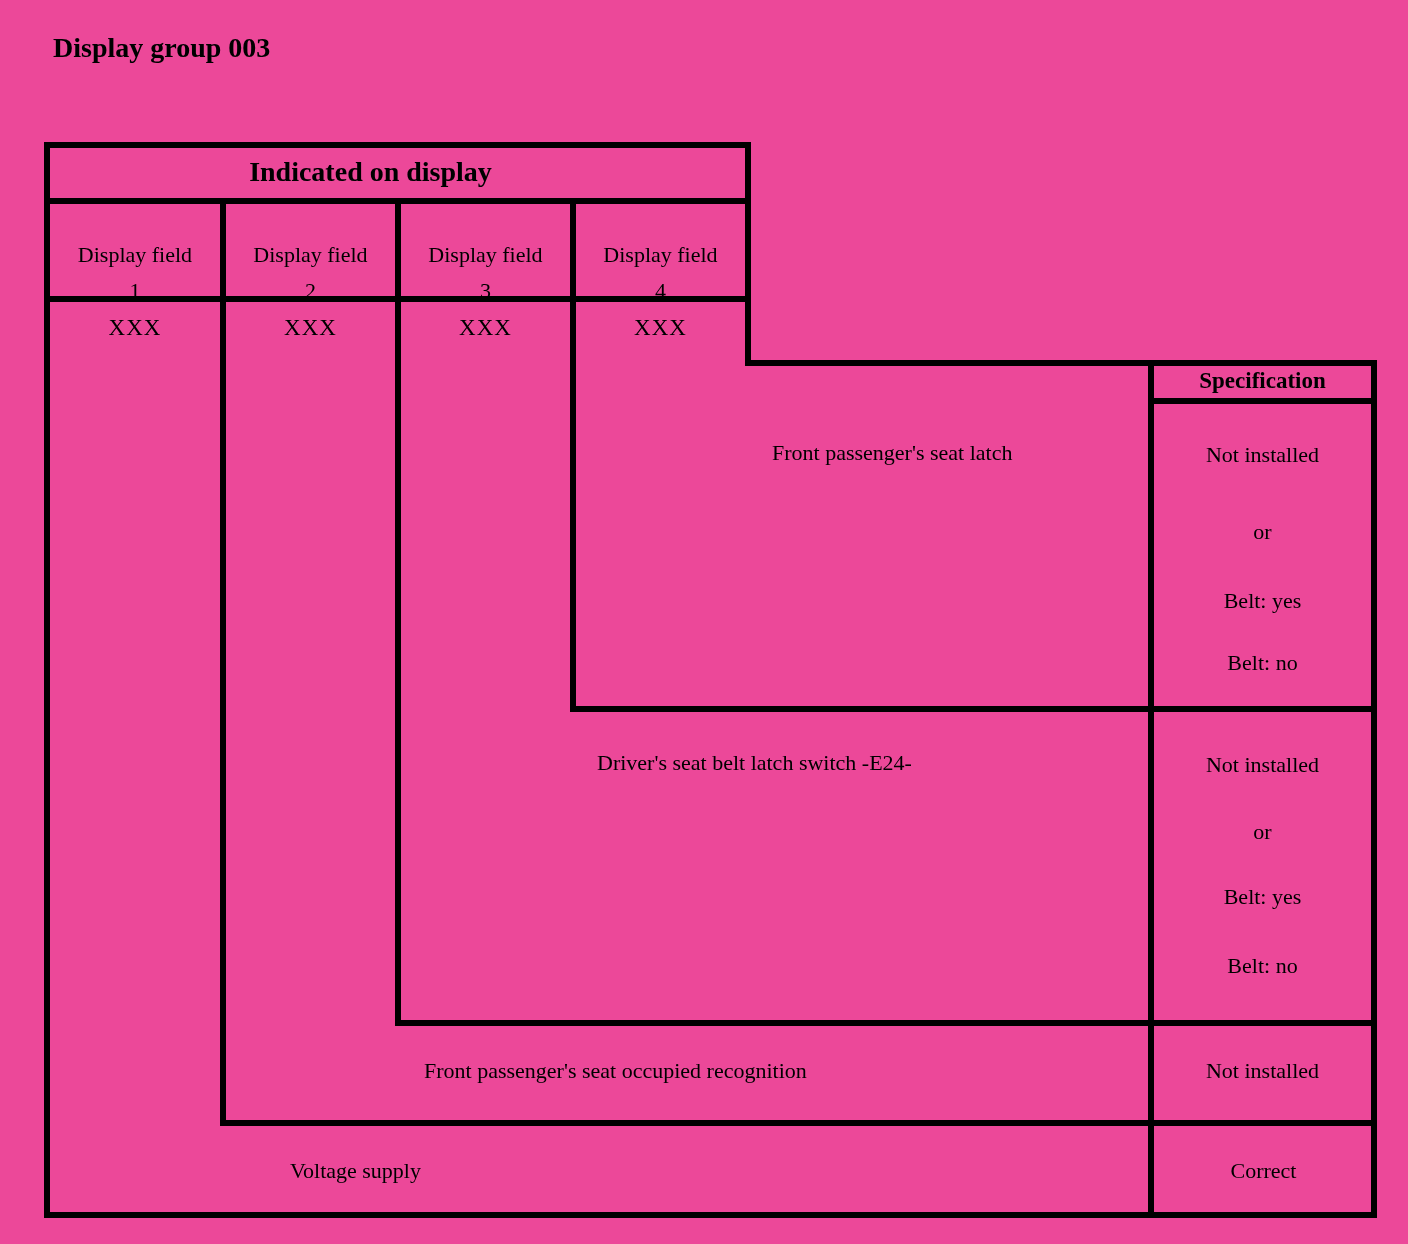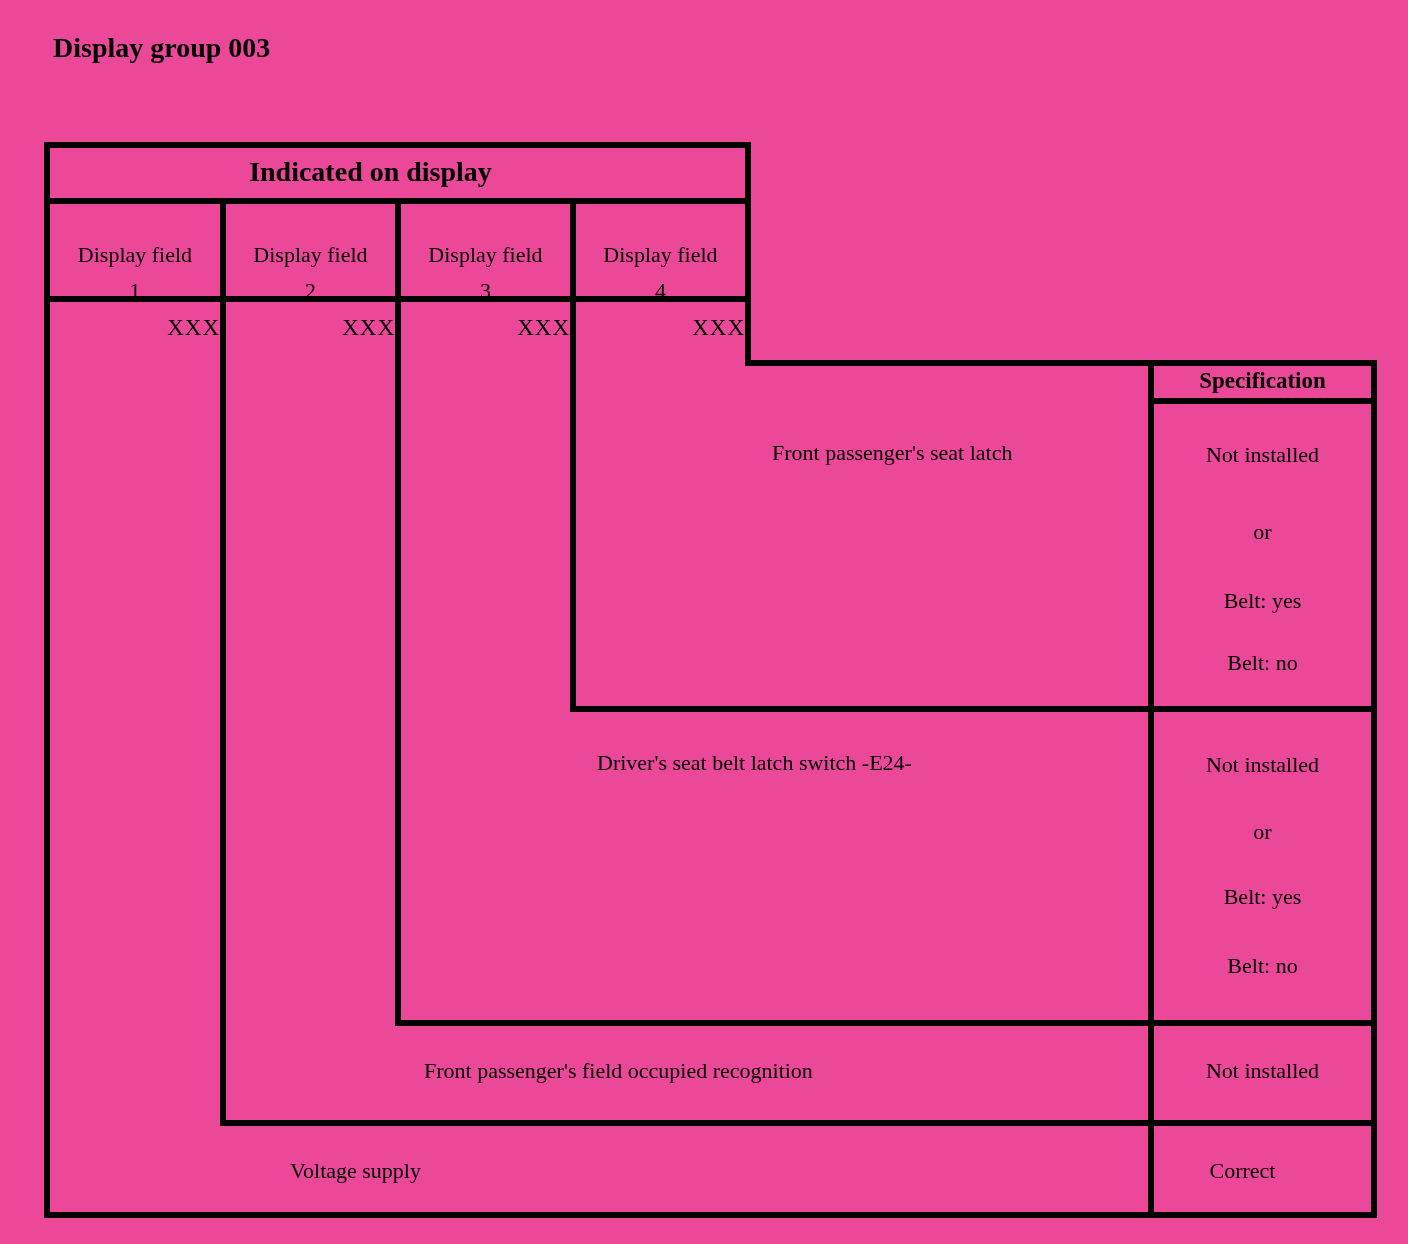--- a/index.html
+++ b/index.html
@@ -14,21 +14,21 @@
   }
   .ln { position: absolute; background: #000000; }
   .t  { position: absolute; color: #000000; white-space: nowrap; }
   .b  { font-weight: bold; }
   .c  { text-align: center; }
   .title-block { font-size: 28px; font-weight: bold; line-height: 41px; }
   .hdr  { font-size: 28px; }
   .body { font-size: 22px; }
   .spec-hdr { font-size: 23px; }
   .colhdr { font-size: 22px; line-height: 36px; white-space: normal; margin-top: 32px; }
-  .xxx { font-size: 23px; letter-spacing: 1px; text-align: right; }
+  .xxx { font-size: 23px; letter-spacing: 1px; }
   .lbl2 { line-height: 40px; }
 </style>
 </head>
 <body>
 
 <div id="canvas">
 
   <div class="t title-block" style="left:53px; top:27px;">
     <div>Display group 003</div>
   </div>
@@ -84,19 +84,19 @@
   <div class="t c body" style="left:1154px; top:519px; width:217px;">or</div>
   <div class="t c body" style="left:1154px; top:588px; width:217px;">Belt: yes</div>
   <div class="t c body" style="left:1154px; top:650px; width:217px;">Belt: no</div>
 
   <div class="t body" style="left:597px; top:750px;">Driver's seat belt latch switch -E24-</div>
   <div class="t c body" style="left:1154px; top:752px; width:217px;">Not installed</div>
   <div class="t c body" style="left:1154px; top:819px; width:217px;">or</div>
   <div class="t c body" style="left:1154px; top:884px; width:217px;">Belt: yes</div>
   <div class="t c body" style="left:1154px; top:953px; width:217px;">Belt: no</div>
 
-  <div class="t body" style="left:424px; top:1058px;">Front passenger's field occupied recognition</div>
+  <div class="t body" style="left:424px; top:1058px;">Front passenger's seat occupied recognition</div>
   <div class="t c body" style="left:1154px; top:1058px; width:217px;">Not installed</div>
 
   <div class="t body" style="left:258px; top:1158px;margin-left:32px;">Voltage supply</div>
-  <div class="t c body" style="left:1154px; top:1158px; width:177px;">Correct</div>
+  <div class="t c body" style="left:1154px; top:1158px; width:177px;padding-left:21px;">Correct</div>
 
 </div>
 
 </body></html>

